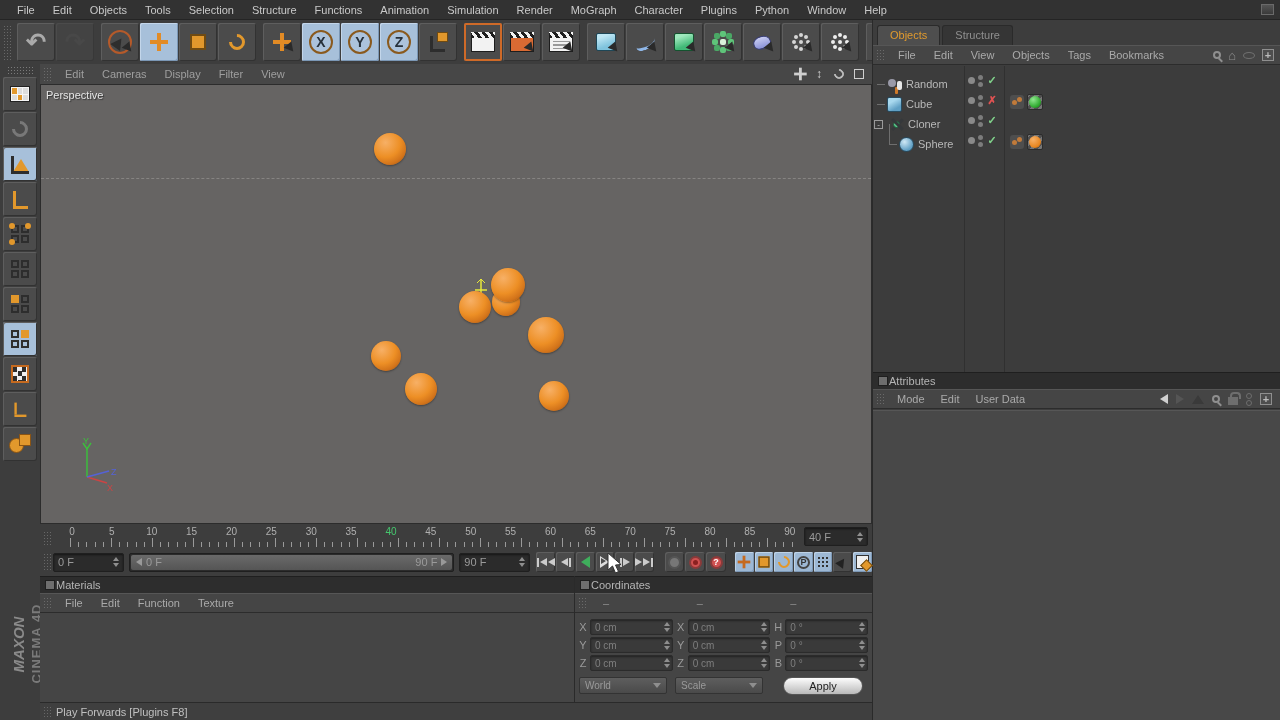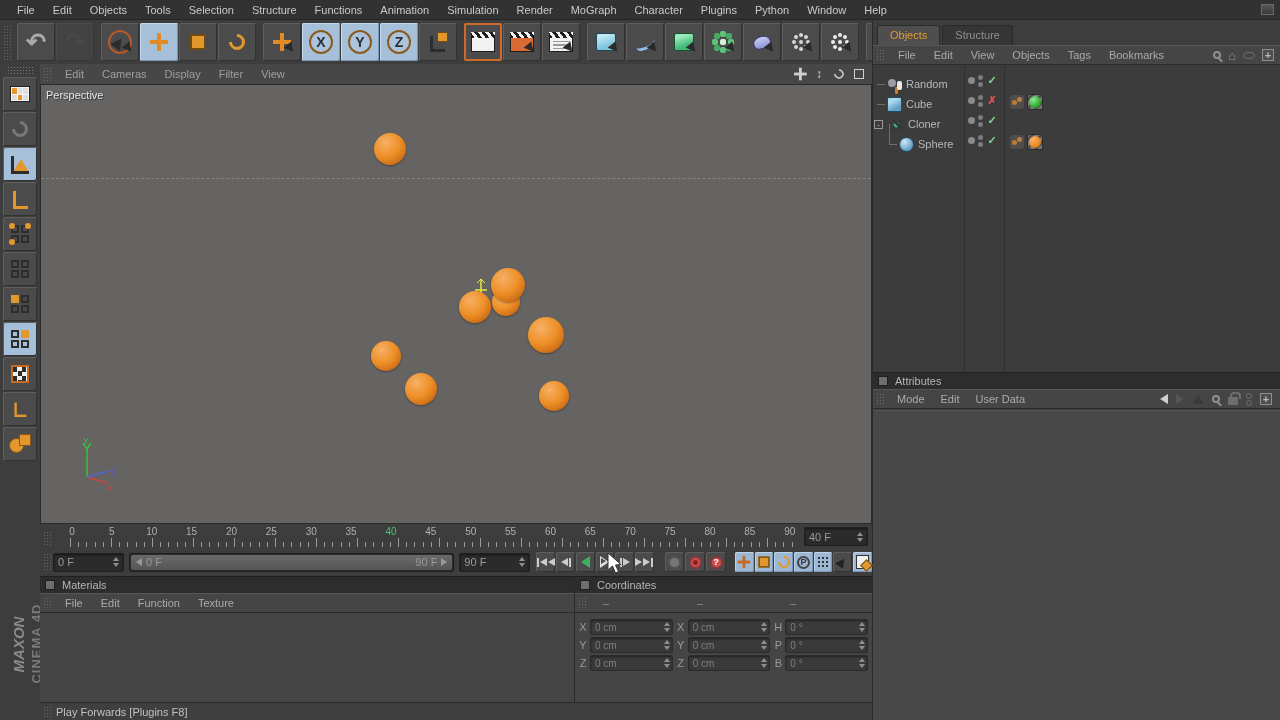--- a/index.html
+++ b/index.html
@@ -194,21 +194,21 @@
   .state.ok { color:#7fd08a; } .state.no { color:#e05252; }
   .tag-phong { width:14px; height:14px; border-radius:3px; background:#4e4e4e; position:relative; }
   .tag-phong::before { content:""; position:absolute; left:2px; top:5px; width:5px; height:5px;
     border-radius:50%; background:#c07a3a; box-shadow:5px -3px 0 #c07a3a; }
   .tag-mat { width:16px; height:16px; border-radius:2px; border:1px solid #2c2c2c;
     background:repeating-linear-gradient(-45deg,#777 0 3px,#4f4f4f 3px 6px); position:relative; }
   .tag-mat::after { content:""; position:absolute; left:1px; top:1px; width:12px; height:12px; border-radius:50%; }
   .tag-mat.green::after { background:radial-gradient(circle at 35% 30%, #8fe88f, #2faa2f 65%, #157515); }
   .tag-mat.orange::after { background:radial-gradient(circle at 35% 30%, #f7b066, #e8861f 65%, #9a540e); }
 
-  .panel-hdr { height:17px; background:#2d2d2d; display:flex; align-items:center; gap:7px;
+  .panel-hdr { height:17px; background:#2d2d2d; display:flex; align-items:center; gap:1px;
     padding-left:5px; color:#b5b5b5; border-top:1px solid #1f1f1f; }
   .panel-hdr .sq { width:10px; height:10px; background:#6e6e6e; border:1px solid #1f1f1f; }
   #attr-hdr { position:absolute; left:0; top:352px; right:0; }
   #attr-menu { position:absolute; left:0; top:369px; right:0; height:20px; background:#454545;
     border-top:1px solid #565656; border-bottom:1px solid #2c2c2c; display:flex; align-items:center; color:#aaa; }
   #attr-menu .mi { padding:2px 8px; }
   #attr-menu .aright { margin-left:auto; display:flex; gap:8px; align-items:center; margin-right:8px; }
   .tri-l { width:0; height:0; border:5px solid transparent; border-right:8px solid #cfcfcf; border-left:0; }
   .tri-r { width:0; height:0; border:5px solid transparent; border-left:8px solid #555; border-right:0; }
   .tri-up { width:0; height:0; border:6px solid transparent; border-bottom:9px solid #3a3a3a; border-top:0; }
@@ -904,20 +904,31 @@
           <span class="lbl">B</span>
         <span class="co-field">
             <span class="val">0 °</span>
             <span class="spin">
               <span class="u"></span>
               <span class="d"></span>
             </span>
           </span>
         </span>
     </div>
+    <div class="co-bottom">
+      <span class="ddown">
+          <span>World</span>
+          <span class="dar"></span>
+        </span>
+      <span class="ddown">
+          <span>Scale</span>
+          <span class="dar"></span>
+        </span>
+      <span class="applybtn">Apply</span>
+    </div>
   </div>
 </div>
 
 <div id="statusbar">
   <span class="grip"></span>
   <span>Play Forwards [Plugins F8]</span>
 </div>
 <div id="branding">
   <span class="b1">MAXON</span>
   <span class="b2">CINEMA 4D</span>

